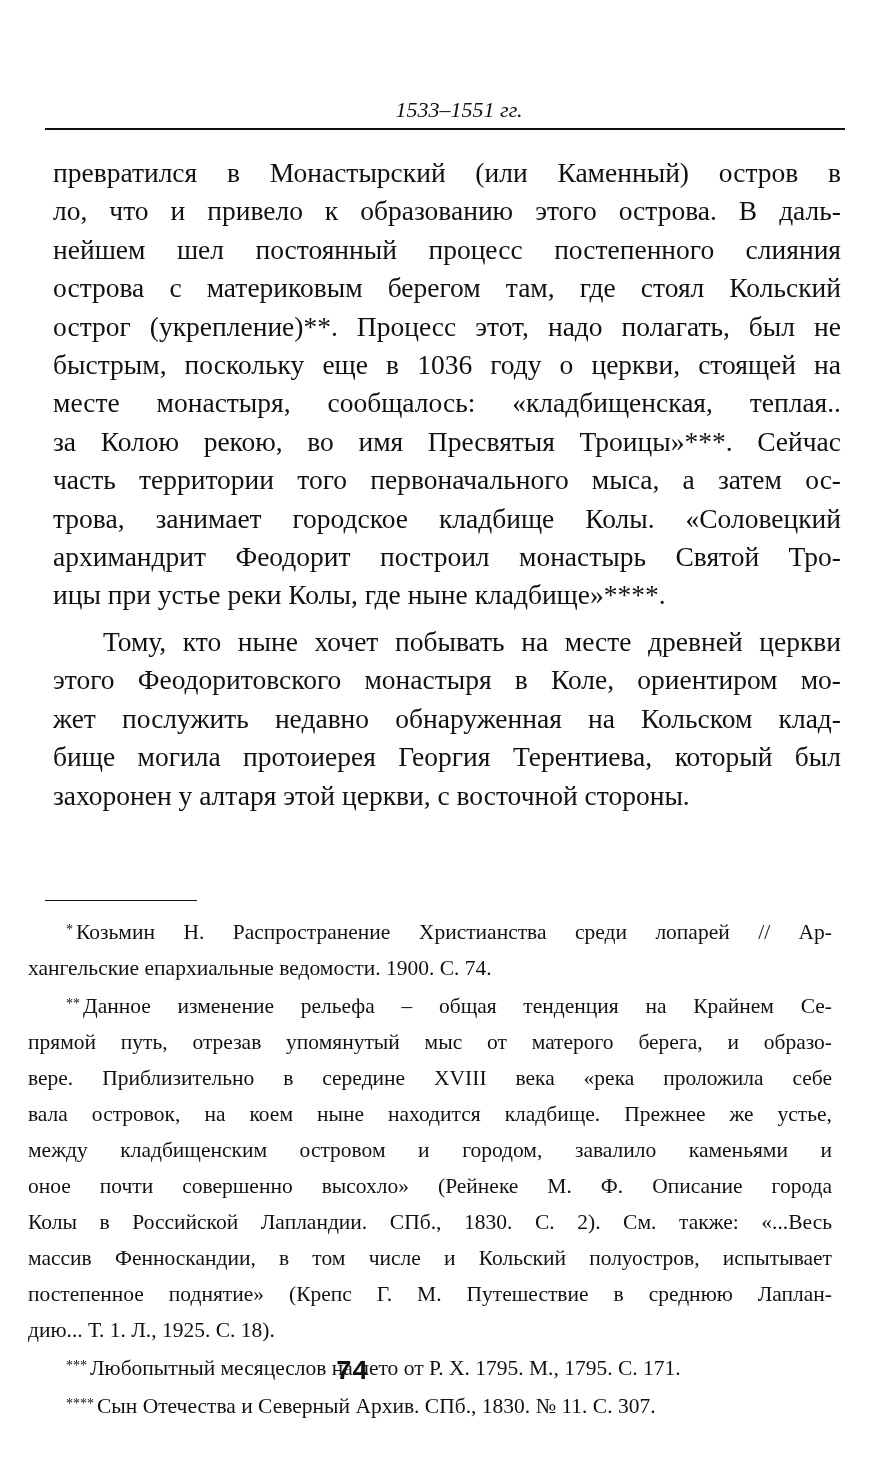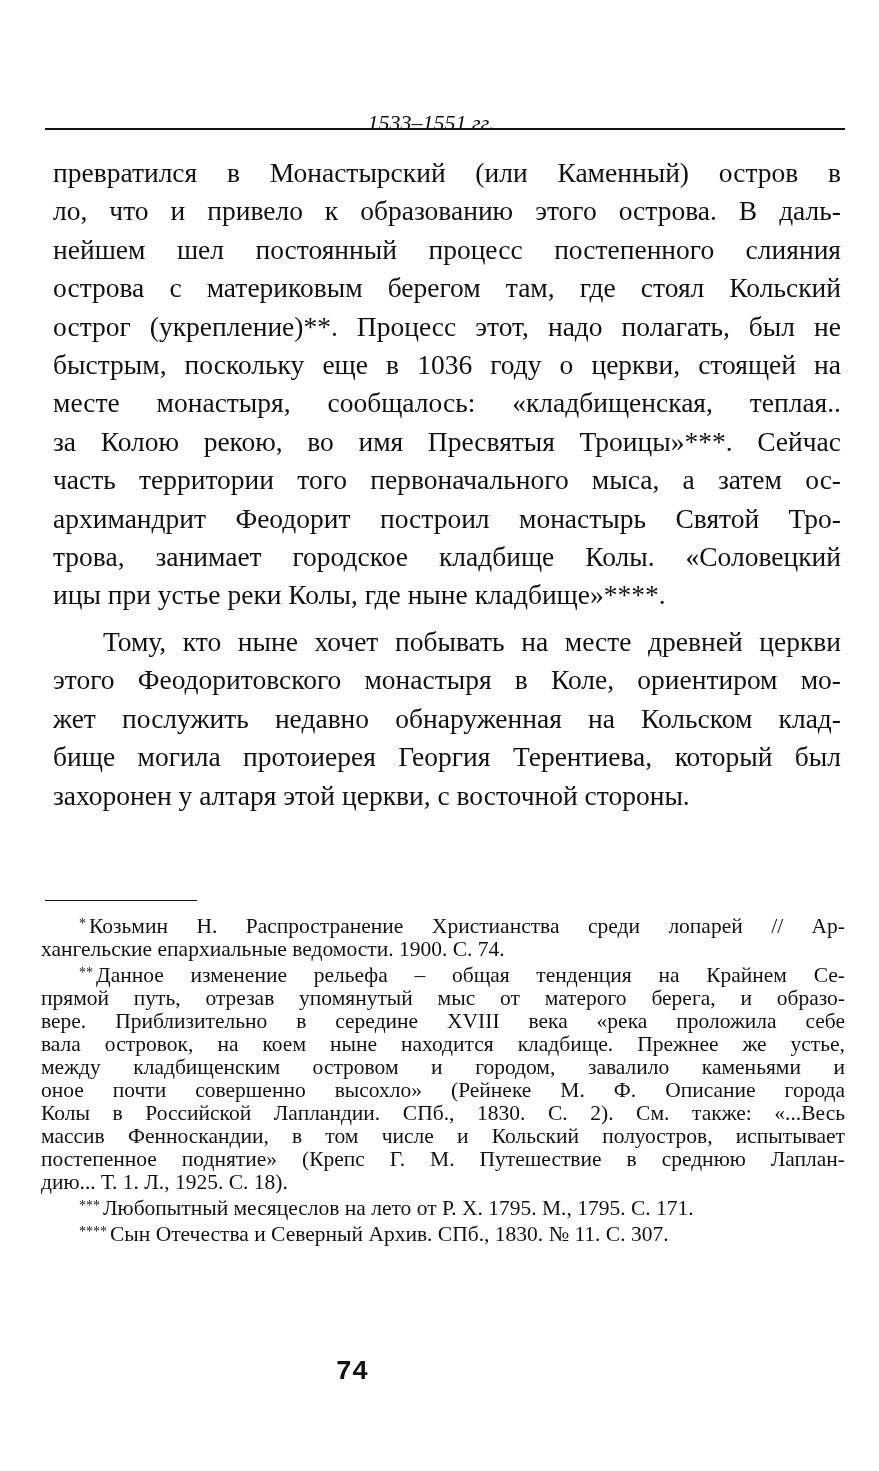--- a/index.html
+++ b/index.html
@@ -10,28 +10,27 @@
     body {
       width: 879px;
       height: 1471px;
       position: relative;
       overflow: hidden;
       color: #111111;
       font-family: "Liberation Serif", "DejaVu Serif", serif;
     }
     .running-head {
       position: absolute;
-      left: 31px;
+      left: 59px;
       top: 96px;
       width: 800px;
       text-align: center;
       font-style: italic;
       font-size: 22px;
       line-height: 28px;
-      margin-top: 13px;
     }
     .head-rule {
       position: absolute;
       left: 45px;
       top: 128px;
       width: 800px;
       height: 0;
       border-top: 2.5px solid #111;
     }
     .body-text {
@@ -63,25 +62,25 @@
     .fn-rule {
       position: absolute;
       left: 45px;
       top: 900px;
       width: 152px;
       height: 0;
       border-top: 1.5px solid #111;
     }
     .footnotes {
       position: absolute;
-      left: 41px;
+      left: 28px;
       top: 912px;
       width: 804px;
       font-size: 21.5px;
-      line-height: 23px;
+      line-height: 36px;
     }
     .fn-line {
       display: block;
       white-space: nowrap;
       text-align: justify;
       text-align-last: justify;
     }
     .fn-line.first {
       padding-left: 38px;
     }
@@ -115,22 +114,22 @@
   <p>
     <span class="line">превратился в Монастырский (или Каменный) остров в</span>
     <span class="line">ло, что и привело к образованию этого острова. В даль-</span>
     <span class="line">нейшем шел постоянный процесс постепенного слияния</span>
     <span class="line">острова с материковым берегом там, где стоял Кольский</span>
     <span class="line">острог (укрепление)**. Процесс этот, надо полагать, был не</span>
     <span class="line">быстрым, поскольку еще в 1036 году о церкви, стоящей на</span>
     <span class="line">месте монастыря, сообщалось: «кладбищенская, теплая..</span>
     <span class="line">за Колою рекою, во имя Пресвятыя Троицы»***. Сейчас</span>
     <span class="line">часть территории того первоначального мыса, а затем ос-</span>
+    <span class="line">трова, занимает городское кладбище Колы. «Соловецкий</span>
     <span class="line">архимандрит Феодорит построил монастырь Святой Тро-</span>
-    <span class="line">трова, занимает городское кладбище Колы. «Соловецкий</span>
     <span class="line last">ицы при устье реки Колы, где ныне кладбище»****.</span>
   </p>
   <p class="indent">
     <span class="line">Тому, кто ныне хочет побывать на месте древней церкви</span>
     <span class="line" style="text-indent:0">этого Феодоритовского монастыря в Коле, ориентиром мо-</span>
     <span class="line" style="text-indent:0">жет послужить недавно обнаруженная на Кольском клад-</span>
     <span class="line" style="text-indent:0">бище могила протоиерея Георгия Терентиева, который был</span>
     <span class="line last" style="text-indent:0">захоронен у алтаря этой церкви, с восточной стороны.</span>
   </p>
 </div>

